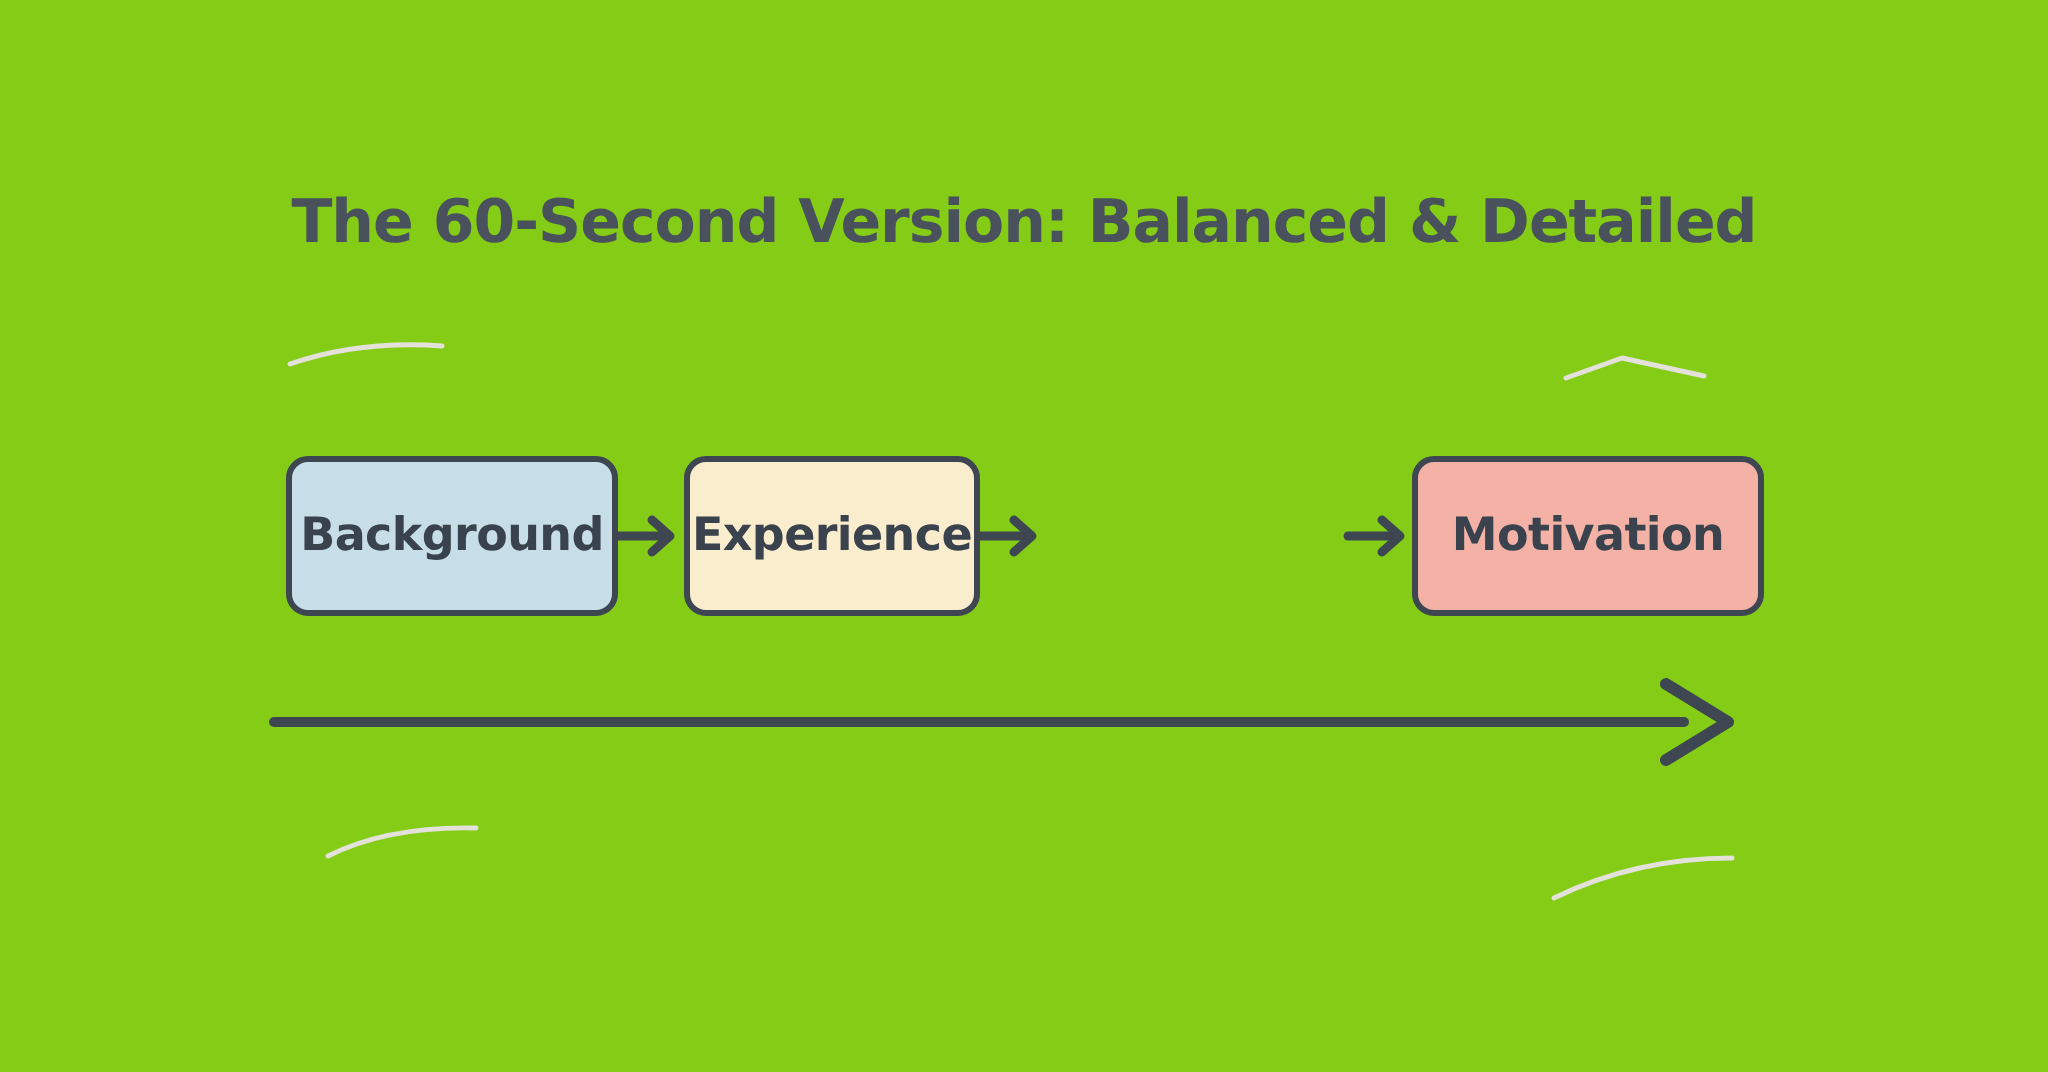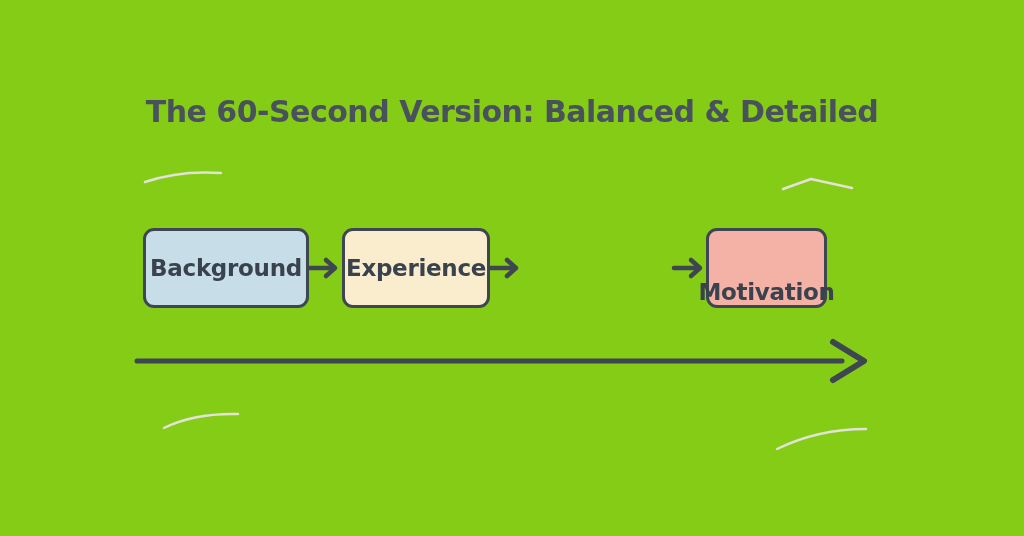--- a/index.html
+++ b/index.html
@@ -36,21 +36,21 @@
     align-items: center;
     justify-content: center;
     font-size: 23px;
     font-weight: 700;
     letter-spacing: -0.3px;
     color: #3a434d;
   }
   .box-0 { left: 143px; width: 166px; }
   .box-1 { left: 342px; width: 148px; }
   .box-2 { left: 523px; width: 151px; }
-  .box-3 { left: 706px; width: 121px; align-items: flex-end; }
+  .box-3 { left: 706px; width: 176px; }
   .connector {
     position: absolute;
     top: 253px;
   }
   .conn-0 { left: 306px; }
   .conn-1 { left: 487px; }
   .conn-2 { left: 671px; }
   .timeline-arrow {
     position: absolute;
     left: 130px;

